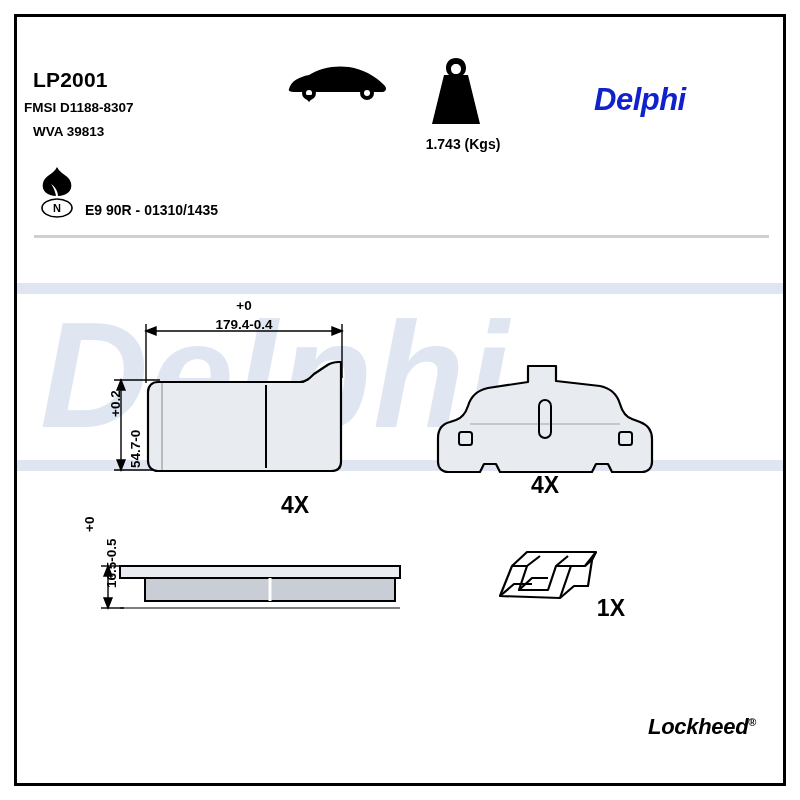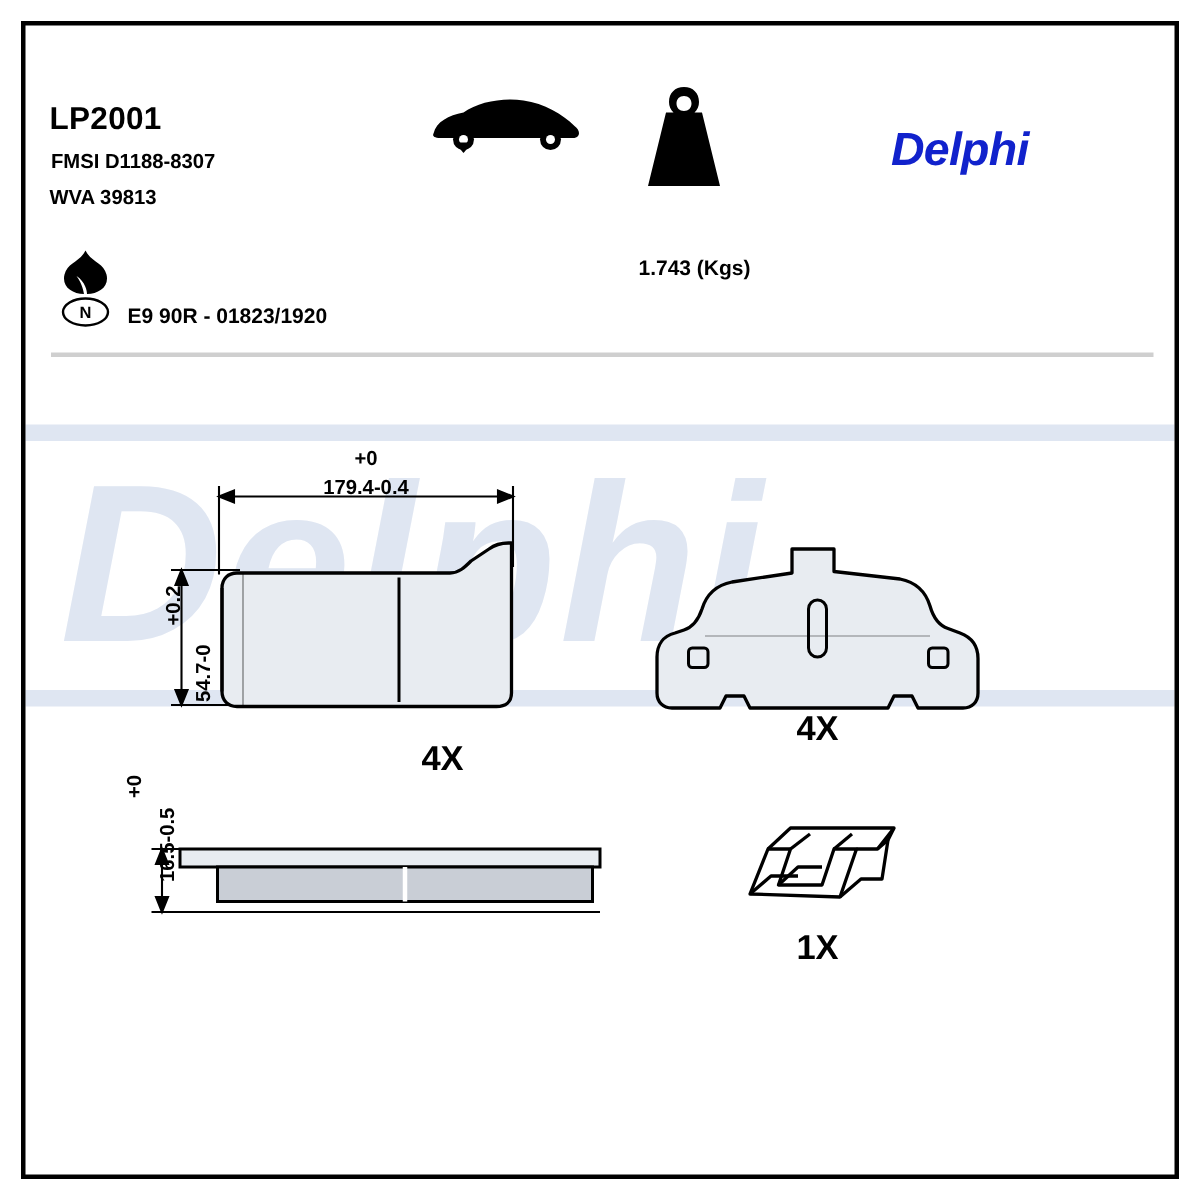--- a/index.html
+++ b/index.html
@@ -61,21 +61,21 @@
     position: absolute;
     left: 33px;
     top: 68px;
     font-size: 21px;
     font-weight: bold;
     color: #000;
     letter-spacing: 0.2px;
   }
   .fmsi {
     position: absolute;
-    left: 34px;
+    left: 24px;
     top: 100px;
     font-size: 13.5px;
     font-weight: bold;
     color: #000;
   }
   .wva {
     position: absolute;
     left: 33px;
     top: 124px;
     font-size: 13.5px;
@@ -98,21 +98,20 @@
   }
   .weight-label {
     position: absolute;
     left: 408px;
     top: 136px;
     width: 110px;
     text-align: center;
     font-size: 14px;
     font-weight: bold;
     color: #000;
-    margin-top: 34px;
   }
   .brand {
     position: absolute;
     left: 594px;
     top: 82px;
     font-size: 31px;
     font-weight: bold;
     font-style: italic;
     color: #1122cc;
     letter-spacing: -0.5px;
@@ -226,21 +225,21 @@
 
   <div class="brand">Delphi</div>
 
   <div class="eco-icon">
     <svg width="48" height="56" viewBox="0 0 48 56">
       <path d="M24 4 C20 12 12 12 10 20 C8 28 15 33 23 33 C23 33 22 26 18 21 C24 25 25 31 25 33 C33 33 40 28 38 20 C36 12 28 12 24 4 Z" fill="#000"></path>
       <ellipse cx="24" cy="45" rx="15" ry="9" fill="none" stroke="#000" stroke-width="1.6"></ellipse>
       <text x="24" y="49" font-family="Liberation Sans, sans-serif" font-size="11" font-weight="bold" text-anchor="middle" fill="#000">N</text>
     </svg>
   </div>
-  <div class="homologation">E9 90R - 01823/1920</div>
+  <div class="homologation">E9 90R - 01310/1435</div>
   <div class="hr-line"></div>
 
   <svg class="drawing" viewBox="0 0 800 800">
 
     <g stroke="#000" stroke-width="1.4" fill="none">
       <line x1="146" y1="331" x2="342" y2="331"></line>
       <line x1="146" y1="324" x2="146" y2="383"></line>
       <line x1="342" y1="324" x2="342" y2="378"></line>
       <path d="M146 331 L156 327 L156 335 Z" fill="#000"></path>
       <path d="M342 331 L332 327 L332 335 Z" fill="#000"></path>
@@ -337,16 +336,17 @@
   <div class="dim-text" style="left:184px; top:317px; width:120px;">179.4-0.4</div>
 
   <div class="dim-vert" style="left:108px; top:417px;">+0.2</div>
   <div class="dim-vert" style="left:128px; top:468px;">54.7-0</div>
 
   <div class="dim-vert" style="left:82px; top:532px;">+0</div>
   <div class="dim-vert" style="left:104px; top:588px;">16.5-0.5</div>
 
   <div class="qty" style="left:215px; top:492px; width:160px;">4X</div>
   <div class="qty" style="left:465px; top:472px; width:160px;">4X</div>
-  <div class="qty" style="left:465px; top:618px; width:160px;">1X</div>
-
+  <div class="qty" style="left:465px; top:595px; width:160px;text-align:right;">1X</div>
+
+  <div class="lockheed"><span>Lockheed</span><sup>®</sup></div>
 
 </div>
 
 </body></html>

